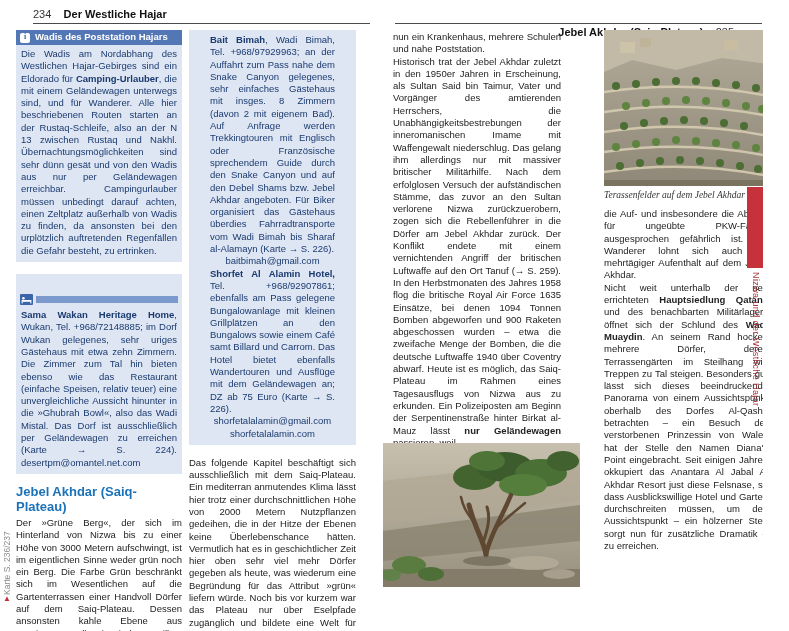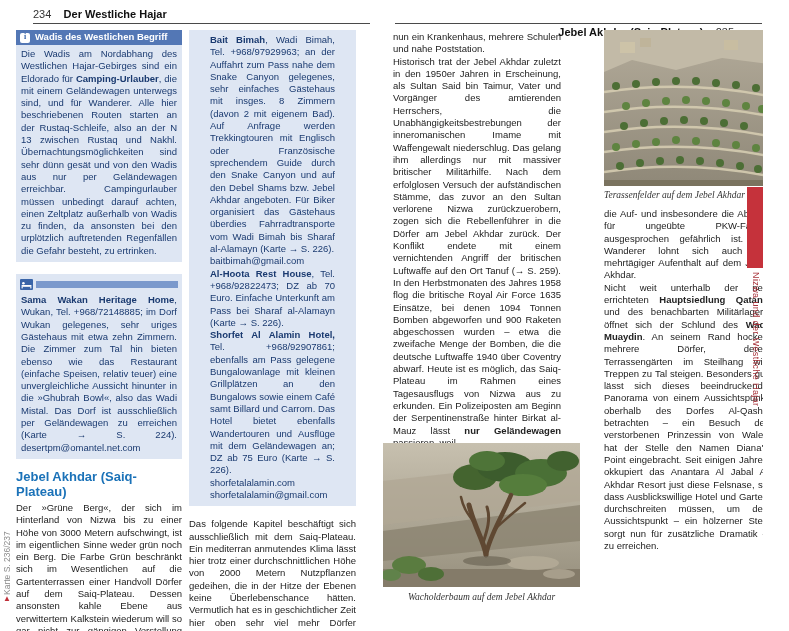--- a/index.html
+++ b/index.html
@@ -24,25 +24,25 @@
   .mt{margin-top:12px;}
   
   .bluebox{background:#dee6f3;color:#1a3a70;padding:4px 5px 5px;text-align:justify;}
   .infobox{padding:0 0 5px;}
   .infobox-head{background:#5377b5;color:#fff;font-weight:bold;height:15px;
                 display:flex;align-items:center;gap:5px;padding:0 4px;margin-bottom:3px;}
   .info-ic{display:inline-flex;align-items:center;justify-content:center;width:10px;height:10px;
            background:#fff;color:#3a65a8;border-radius:2px;font-size:8px;font-weight:bold;
            font-family:"Liberation Serif",serif;}
   .infobox-body,.lodge-entry{padding:0 5px;}
-  .lodgebox{margin-top:12px;padding:4px 0 5px;}
+  .lodgebox{margin-top:12px;padding:19px 0 5px;}
   .lodge-head{display:flex;align-items:center;gap:3px;padding:1px 4px 4px;}
   .bed-ic{flex:0 0 auto;display:inline-block;line-height:0;}
   .lodge-bar{flex:1;height:7px;background:#7b99cc;}
-  .linkline{padding:0 5px;text-align:left;}
+  .linkline{padding:0 5px;text-align:center;}
   
   h2.blue{margin:10px 0 3px;font-size:13px;line-height:15px;color:#1b72b8;font-weight:bold;text-align:left;}
   .sechead{display:flex;align-items:center;gap:5px;margin:9px 0 3px;font-weight:bold;color:#111;text-align:left;}
   .redsq{display:inline-block;width:7px;height:7px;background:#c22b33;}
   
   .photo{display:block;}
   .caption{font-family:"Liberation Serif",serif;font-style:italic;font-size:9.5px;color:#333;
            margin:4px 0 7px;text-align:left;line-height:11px;}
   .photo2wrap{position:absolute;left:383px;top:443px;width:197px;}
   .photo2wrap .caption{text-align:center;margin-top:5px;}
@@ -68,21 +68,21 @@
     <span class="ttl">Jebel Akhdar (Saiq-Plateau)</span>&nbsp;&nbsp;&nbsp;
     <span class="num">235</span>
   </div>
   <div class="rule rule-l"></div>
   <div class="rule rule-r"></div>
 
   <div class="col col1">
     <div class="bluebox infobox">
       <div class="infobox-head">
         <span class="info-ic">i</span>
-        <span>Wadis des Westlichen Begriff</span>
+        <span>Wadis des Poststation Hajars</span>
       </div>
       <div class="infobox-body">Die Wadis am Nordabhang des Westlichen Hajar-Gebirges sind ein Eldorado für <b>Camping-Urlauber</b>, die mit einem Geländewagen unterwegs sind, und für Wanderer. Alle hier beschriebenen Routen starten an der Rustaq-Schleife, also an der N 13 zwischen Rustaq und Nakhl. Übernachtungsmöglichkeiten sind sehr dünn gesät und von den Wadis aus nur per Geländewagen erreichbar. Campingurlauber müssen unbedingt darauf achten, einen Zeltplatz außerhalb von Wadis zu finden, da ansonsten bei den urplötzlich auftretenden Regenfällen die Gefahr besteht, zu ertrinken.</div>
     </div>
 
     <div class="bluebox lodgebox">
       <div class="lodge-head">
         <span class="bed-ic">
           <svg width="13" height="11" viewBox="0 0 13 11">
               <rect width="13" height="11" rx="1" fill="#3a65a8"></rect>
               <circle cx="3.4" cy="4.2" r="1.3" fill="#fff"></circle>
@@ -97,24 +97,23 @@
     </div>
 
     <h2 class="blue">Jebel Akhdar (Saiq-Plateau)</h2>
     <p>Der »Grüne Berg«, der sich im Hinterland von Nizwa bis zu einer Höhe von 3000 Metern aufschwingt, ist im eigentlichen Sinne weder grün noch ein Berg. Die Farbe Grün beschränkt sich im Wesentlichen auf die Gartenterrassen einer Handvoll Dörfer auf dem Saiq-Plateau. Dessen ansonsten kahle Ebene aus verwittertem Kalkstein wiederum will so gar nicht zur gängigen Vorstellung eines Berggipfels passen. Das Bild ändert sich bei einem Blick auf die Karte. Die Geografen nämlich bezeichnen mit dem Begriff Jebel Akhdar den gesamten südlichen Abschnitt des Westlichen Hajar einschließlich des Jebel Shams. Aus dieser Perspektive kann der »Grüne Berg« gleich eine ganze Reihe von Gipfeln für sich beanspruchen.</p>
   </div>
 
   <div class="col col2">
     <div class="bluebox" style="padding:4px 16px 5px;">
       <div class="lodge-entry"><b>Bait Bimah</b>, Wadi Bimah, Tel. +968/97929963; an der Auffahrt zum Pass nahe dem Snake Canyon gelegenes, sehr einfaches Gästehaus mit insges. 8 Zimmern (davon 2 mit eigenem Bad). Auf Anfrage werden Trekkingtouren mit Englisch oder Französische sprechendem Guide durch den Snake Canyon und auf den Debel Shams bzw. Jebel Akhdar angeboten. Für Biker organisiert das Gästehaus überdies Fahrradtransporte vom Wadi Bimah bis Sharaf al-Alamayn (Karte → S. 226).</div>
       <div class="linkline">baitbimah@gmail.com</div>
-      <div class="lodge-entry"><b>Al-Hoota Rest House</b>, Tel. +968/92822473; DZ ab 70 Euro. Einfache Unterkunft am Pass bei Sharaf al-Alamayn (Karte → S. 226).</div>
       <div class="lodge-entry"><b>Shorfet Al Alamin Hotel,</b> Tel. +968/92907861; ebenfalls am Pass gelegene Bungalowanlage mit kleinen Grillplätzen an den Bungalows sowie einem Café samt Billard und Carrom. Das Hotel bietet ebenfalls Wandertouren und Ausflüge mit dem Geländewagen an; DZ ab 75 Euro (Karte → S. 226).</div>
+      <div class="linkline">shorfetalalamin@gmail.com</div>
       <div class="linkline">shorfetalalamin.com</div>
-      <div class="linkline">shorfetalalamin@gmail.com</div>
     </div>
     <p class="mt">Das folgende Kapitel beschäftigt sich ausschließlich mit dem Saiq-Plateau. Ein mediterran anmutendes Klima lässt hier trotz einer durchschnittlichen Höhe von 2000 Metern Nutzpflanzen gedeihen, die in der Hitze der Ebenen keine Überlebenschance hätten. Vermutlich hat es in geschichtlicher Zeit hier oben sehr viel mehr Dörfer gegeben als heute, was wiederum eine Begründung für das Attribut »grün« liefern würde. Noch bis vor kurzem war das Plateau nur über Eselpfade zugänglich und bildete eine Welt für sich. Die 2005 fertig gestellte Asphaltstraße vom Fuß des Gebirges bei Birkat al-Mauz hat die Versorgungslage der Bergbewohner deutlich verbessert: Der Warenaustausch mit dem Tiefland hat sich intensiviert, außerdem gibt es</p>
   </div>
 
   <div class="col col3">
     <p>nun ein Krankenhaus, mehrere Schulen und nahe Poststation.</p>
     <p>Historisch trat der Jebel Akhdar zuletzt in den 1950er Jahren in Erscheinung, als Sultan Said bin Taimur, Vater und Vorgänger des amtierenden Herrschers, die Unabhängigkeitsbestrebungen der inneromanischen Imame mit Waffengewalt niederschlug. Das gelang ihm allerdings nur mit massiver britischer Militärhilfe. Nach dem erfolglosen Versuch der aufständischen Stämme, das zuvor an den Sultan verlorene Nizwa zurückzuerobern, zogen sich die Rebellenführer in die Dörfer am Jebel Akhdar zurück. Der Konflikt endete mit einem vernichtenden Angriff der britischen Luftwaffe auf den Ort Tanuf (→ S. 259). In den Herbstmonaten des Jahres 1958 flog die britische Royal Air Force 1635 Einsätze, bei denen 1094 Tonnen Bomben abgeworfen und 900 Raketen abgeschossen wurden – etwa die zweifache Menge der Bomben, die die deutsche Luftwaffe 1940 über Coventry abwarf. Heute ist es möglich, das Saiq-Plateau im Rahmen eines Tagesausflugs von Nizwa aus zu erkunden. Ein Polizeiposten am Beginn der Serpentinenstraße hinter Birkat al-Mauz lässt <b>nur Geländewagen</b> passieren, weil</p>
   </div>
 
   <div class="photo2wrap">
@@ -147,21 +146,20 @@
 
       <g stroke="#5f4832" fill="none" stroke-linecap="round">
         <path d="M103,112 C101,98 92,86 86,62" stroke-width="5"></path>
         <path d="M103,112 C106,94 118,76 128,52" stroke-width="4.5"></path>
         <path d="M100,100 C104,88 108,76 104,64" stroke-width="3"></path>
         <path d="M112,86 C120,78 130,70 142,60" stroke-width="2.5"></path>
         <path d="M90,78 C84,70 80,64 78,54" stroke-width="2.5"></path>
       </g>
       <ellipse cx="104" cy="118" rx="24" ry="5" fill="#6e6657" opacity="0.7"></ellipse>
     </svg>
-    <div class="caption">Wacholderbaum auf dem Jebel Akhdar</div>
   </div>
 
   <div class="col col4">
     <svg class="photo" width="164" height="156" viewBox="0 0 164 156">
       <defs>
         <linearGradient id="tg" x1="0" y1="0" x2="0" y2="1">
           <stop offset="0" stop-color="#b3ab9a"></stop>
             <stop offset="1" stop-color="#8f8878"></stop>
         </linearGradient>
       </defs>

